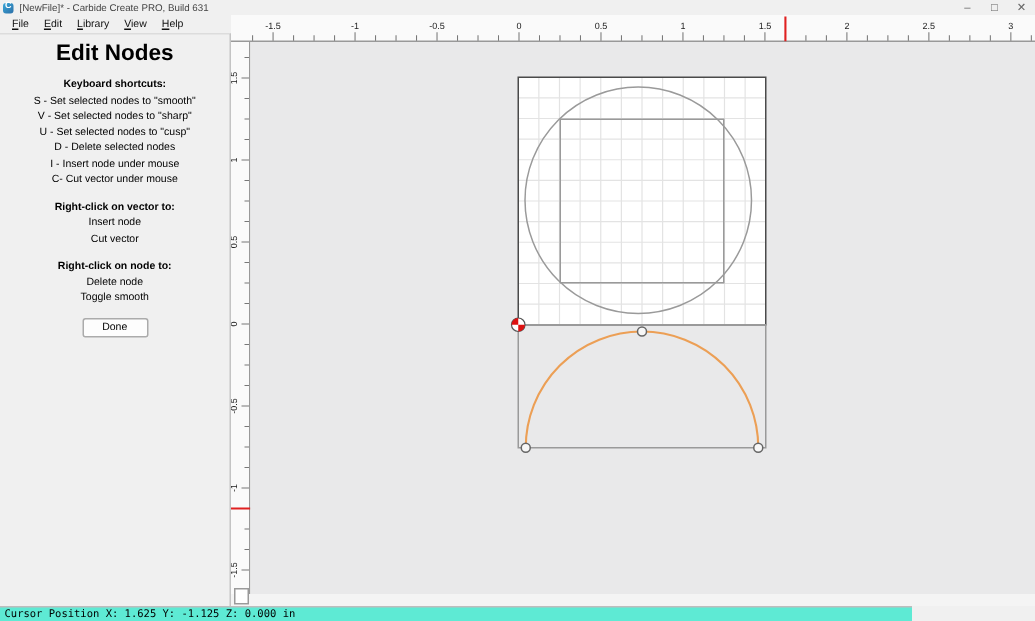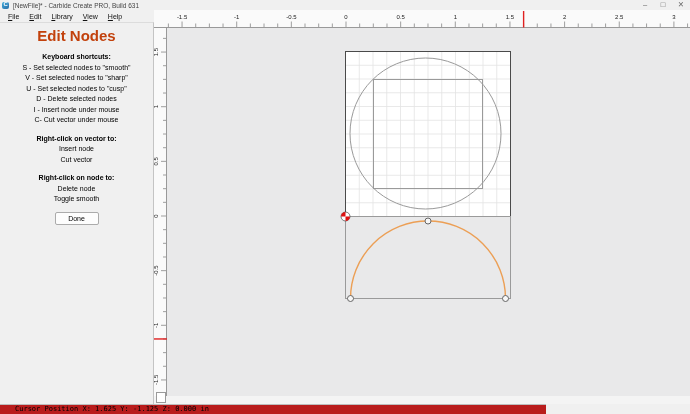--- a/index.html
+++ b/index.html
@@ -20,39 +20,39 @@
   
   .menubar { position:absolute; left:0; top:10px; width:154px; height:12px;
     background:#f0f0f0; display:flex; align-items:center; padding-left:3px; }
   .menu-item { display:inline-block; font-size:7px; color:#111; padding:0 5px; }
   .menu-item::first-letter { text-decoration:underline; }
 
   
   .panel { position:absolute; left:0; top:22px; width:154px; height:382px;
     background:#f0f0f0; border-top:1px solid #dcdcdc; border-right:1px solid #c4c4c4;
     text-align:center; }
-  .panel-title { margin-top:4px; font-size:15px; font-weight:bold; color:#c2410c; }
+  .panel-title { margin-top:4px; font-size:15px; font-weight:bold; color:#000000; }
   .panel-section { margin-top:8px; }
   .panel-heading { font-size:7px; font-weight:bold; color:#000; line-height:10.5px; }
   .panel-line { font-size:7px; color:#000; line-height:10.5px; }
   .done-button { display:block; margin:7px auto 0; width:44px; height:13px;
     background:#fdfdfd; border:1px solid #ababab; border-radius:2px;
     font-size:7px; color:#000; font-family:"Liberation Sans",sans-serif; }
 
   
   .h-ruler { position:absolute; left:154px; top:10px; width:536px; height:18px; background:#fafafa; }
   .v-ruler { position:absolute; left:154px; top:28px; width:13px; height:368px; background:#fafafa; }
   .viewport { position:absolute; left:167px; top:28px; width:523px; height:368px; background:#e9e9ea; }
   .bottom-strip { position:absolute; left:154px; top:396px; width:536px; height:8px; background:#f4f4f4; }
   .scrollbar-thumb { position:absolute; left:156px; top:392px; width:10px; height:11px;
     background:#fff; border:1px solid #9a9a9a; }
 
   
-  .statusbar { position:absolute; left:0; top:404px; width:546px; height:10px;
-    background:#b91c1c; border-top:1px solid #bdbdbd;padding-left:12px; }
+  .statusbar { position:absolute; left:0; top:404px; width:608px; height:10px;
+    background:#5eead4; border-top:1px solid #bdbdbd; }
   .status-text { font-family:"DejaVu Sans Mono", monospace; font-size:7px; color:#000;
     line-height:9px; padding-left:3px; white-space:nowrap; }
 
   svg { display:block; }
 </style>
 </head>
 <body>
 
 <div id="app">
 

